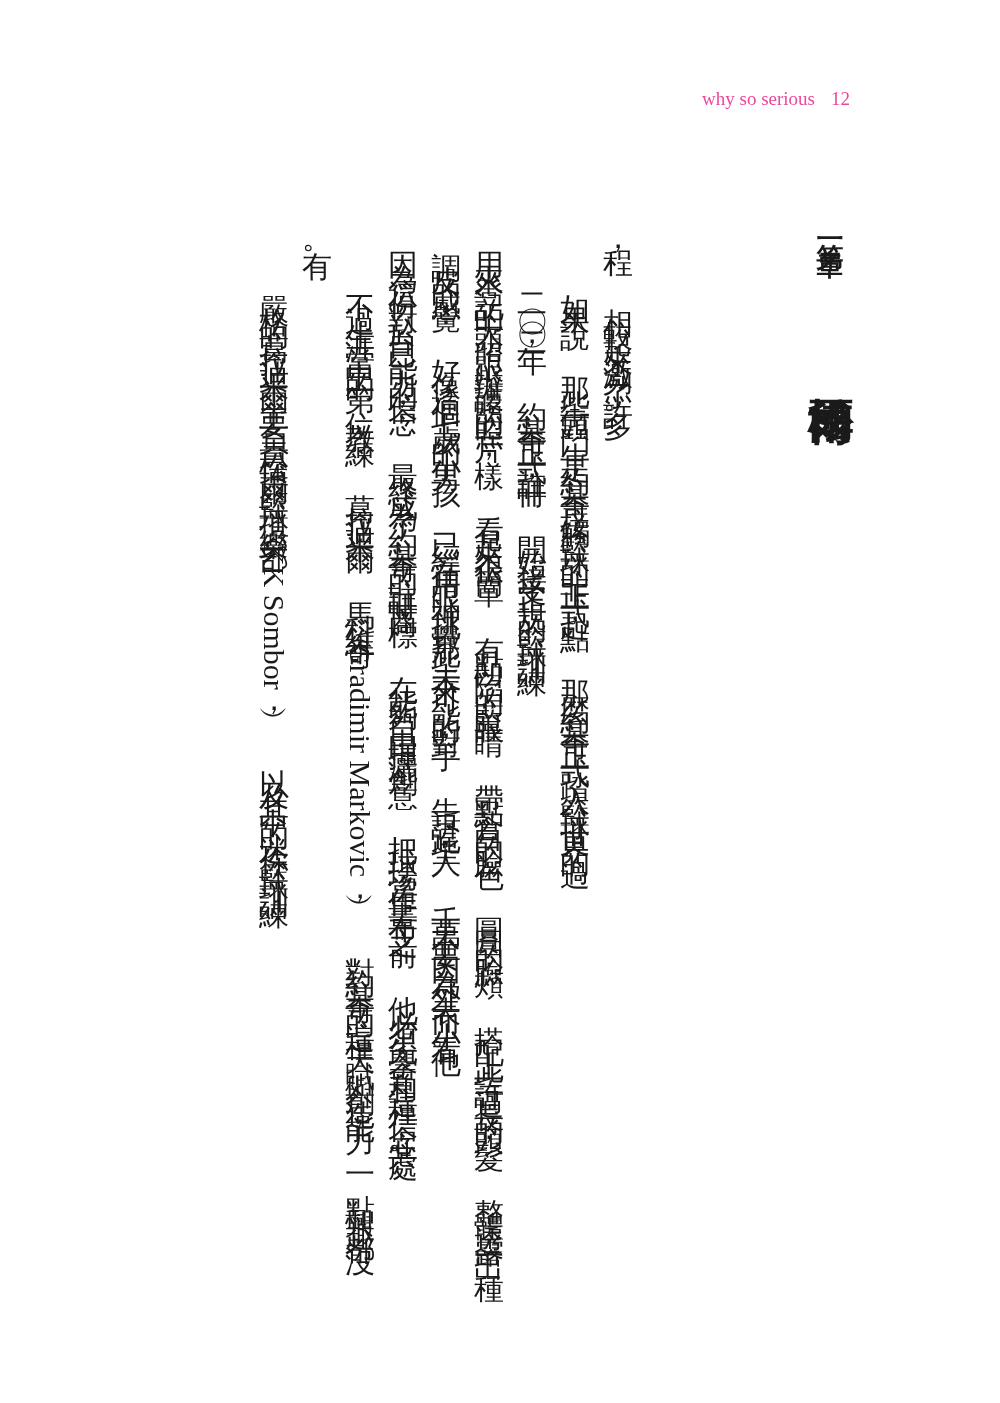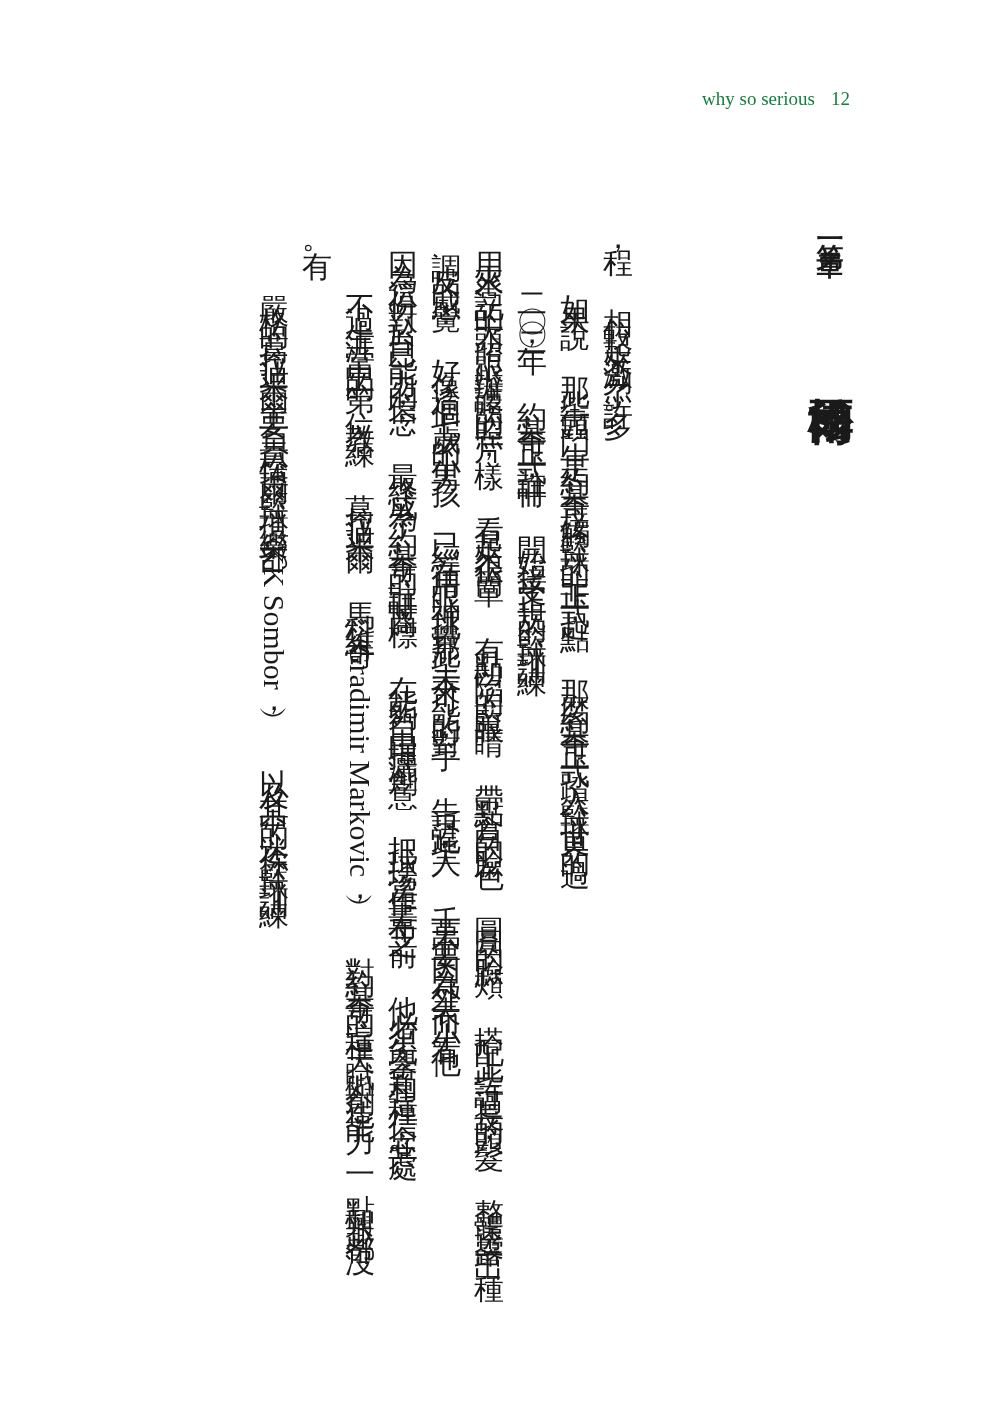--- a/index.html
+++ b/index.html
@@ -1,19 +1,19 @@
 <!DOCTYPE html>
 <html><head>
 <meta charset="utf-8">
 <style>
   html, body { margin: 0; padding: 0; background: #ffffff; }
   body { width: 1000px; height: 1403px; position: relative; overflow: hidden;
          font-family: "DejaVu Serif", "Liberation Serif", serif; color: #1a1a1a; }
   .running-header { position: absolute; top: 88px; left: 600px; width: 250px; height: 28px;
-         text-align: right; font-family: "Liberation Serif", serif; font-size: 19px; color: #15803d; white-space: nowrap; }
+         text-align: right; font-family: "Liberation Serif", serif; font-size: 19px; color: #ec4899; white-space: nowrap; }
   .running-header .title { margin-right: 16px; }
   .chapter-label { position: absolute; left: 810px; top: 222px; width: 40px;
          writing-mode: vertical-rl; font-family: "DejaVu Serif", serif; font-size: 27px; font-weight: bold;
          letter-spacing: 3px; line-height: 40px; }
   .chapter-title { position: absolute; left: 802px; top: 360px; width: 60px;
          writing-mode: vertical-rl; font-family: "DejaVu Serif", serif; font-size: 46px; font-weight: bold;
          letter-spacing: 1px; line-height: 60px; }
   .body-text { position: absolute; left: 160px; top: 228px; width: 480px; height: 1040px;
          writing-mode: vertical-rl; font-family: "DejaVu Sans", sans-serif; font-size: 30px;
          letter-spacing: 13px; line-height: 43px; color: #1a1a1a; }

